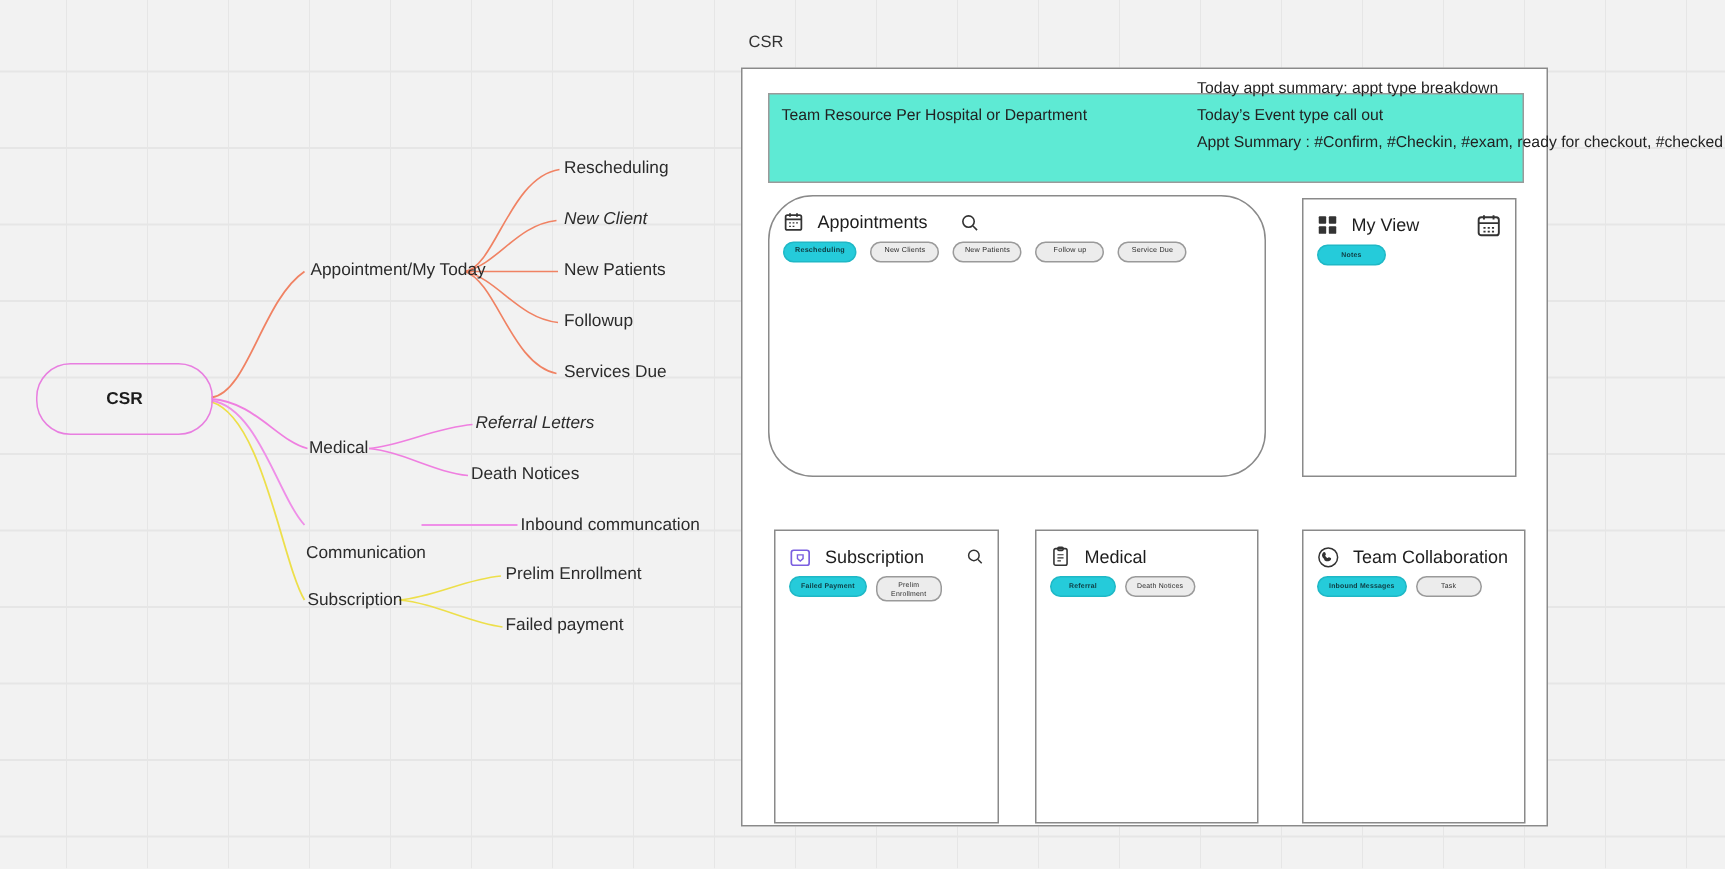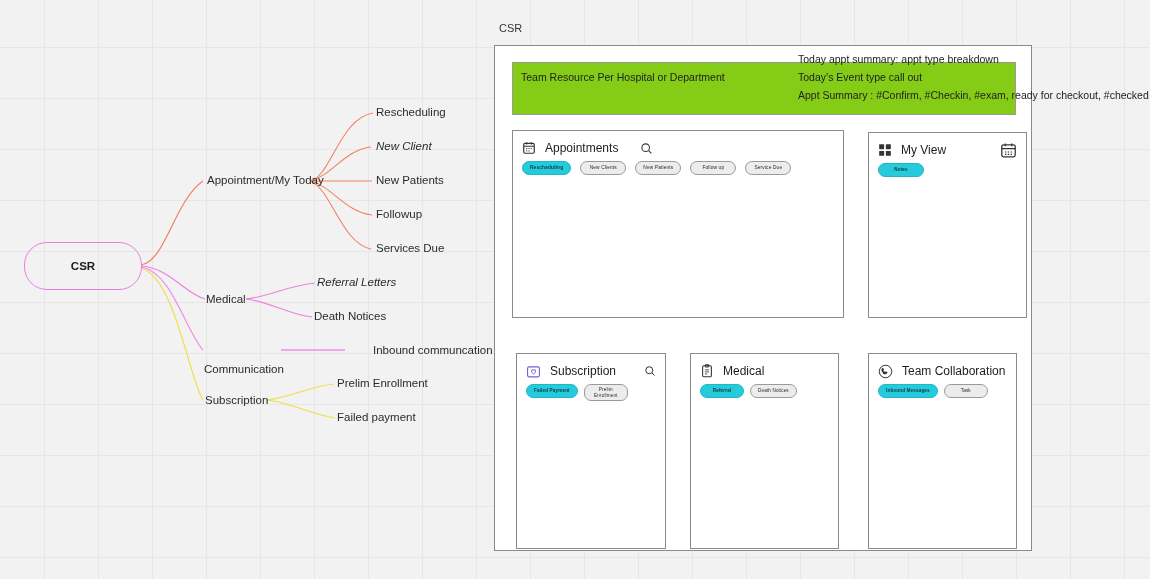--- a/index.html
+++ b/index.html
@@ -46,22 +46,22 @@
     width:538px;height:506px;
     background:#fff;border:1px solid #8a8a8a;
     box-sizing:border-box;
   }
   #wire-title{
     position:absolute;left:499px;top:22px;
     font-size:11px;color:#333;
   }
   .banner{
     position:absolute;left:17px;top:16px;
-    width:504px;height:53px;
-    border:1px solid #9a9a9a;background:#84cc16;
+    width:504px;height:60px;
+    border:1px solid #9a9a9a;background:#5eead4;
     box-sizing:border-box;
   }
   .banner-left{
     position:absolute;left:8px;top:8px;
     font-size:10.5px;color:#222;
   }
   .banner-right{
     position:absolute;left:303px;top:7px;
     font-size:10.5px;color:#222;
     white-space:nowrap;
@@ -101,22 +101,22 @@
   }
   .chip.active{
     background:#25cbda;
     border-color:#1fb8c6;
     color:#0e3a40;
     font-weight:bold;
   }
   .chip.two-line{white-space:pre-line;padding:2px 6px;}
 
   
-  #card-appointments{left:17px;top:84px;width:332px;height:188px;}
-  #card-myview{left:373px;top:86px;width:159px;height:186px;}
+  #card-appointments{left:17px;top:84px;width:332px;height:188px;border-radius:30px;}
+  #card-myview{left:373px;top:86px;width:143px;height:186px;}
   #card-subscription{left:21px;top:307px;width:150px;height:196px;}
   #card-medical{left:195px;top:307px;width:149px;height:196px;}
   #card-team{left:373px;top:307px;width:149px;height:196px;}
 
   #card-appointments .chip{min-width:46px;font-size:4.8px;}
   #card-appointments .chips{gap:9px;}
 
   svg.ic{display:block;}
 </style>
 </head>
@@ -159,21 +159,21 @@
   <div class="mm-label" style="left:376px;top:141px;font-style:italic;">New Client</div>
   <div class="mm-label" style="left:376px;top:175px;">New Patients</div>
   <div class="mm-label" style="left:376px;top:209px;">Followup</div>
   <div class="mm-label" style="left:376px;top:243px;">Services Due</div>
 
   <div class="mm-label" style="left:206px;top:294px;">Medical</div>
   <div class="mm-label" style="left:317px;top:277px;font-style:italic;">Referral Letters</div>
   <div class="mm-label" style="left:314px;top:311px;">Death Notices</div>
 
   <div class="mm-label" style="left:204px;top:356px;margin-top:8px;">Communication</div>
-  <div class="mm-label" style="left:347px;top:345px;margin-left:26px;">Inbound communcation</div>
+  <div class="mm-label" style="left:347px;top:345px;">Inbound communcation</div>
 
   <div class="mm-label" style="left:205px;top:395px;">Subscription</div>
   <div class="mm-label" style="left:337px;top:378px;">Prelim Enrollment</div>
   <div class="mm-label" style="left:337px;top:412px;">Failed payment</div>
 </div>
 
 <div id="wire-title">CSR</div>
 
 <div id="wire">
 

